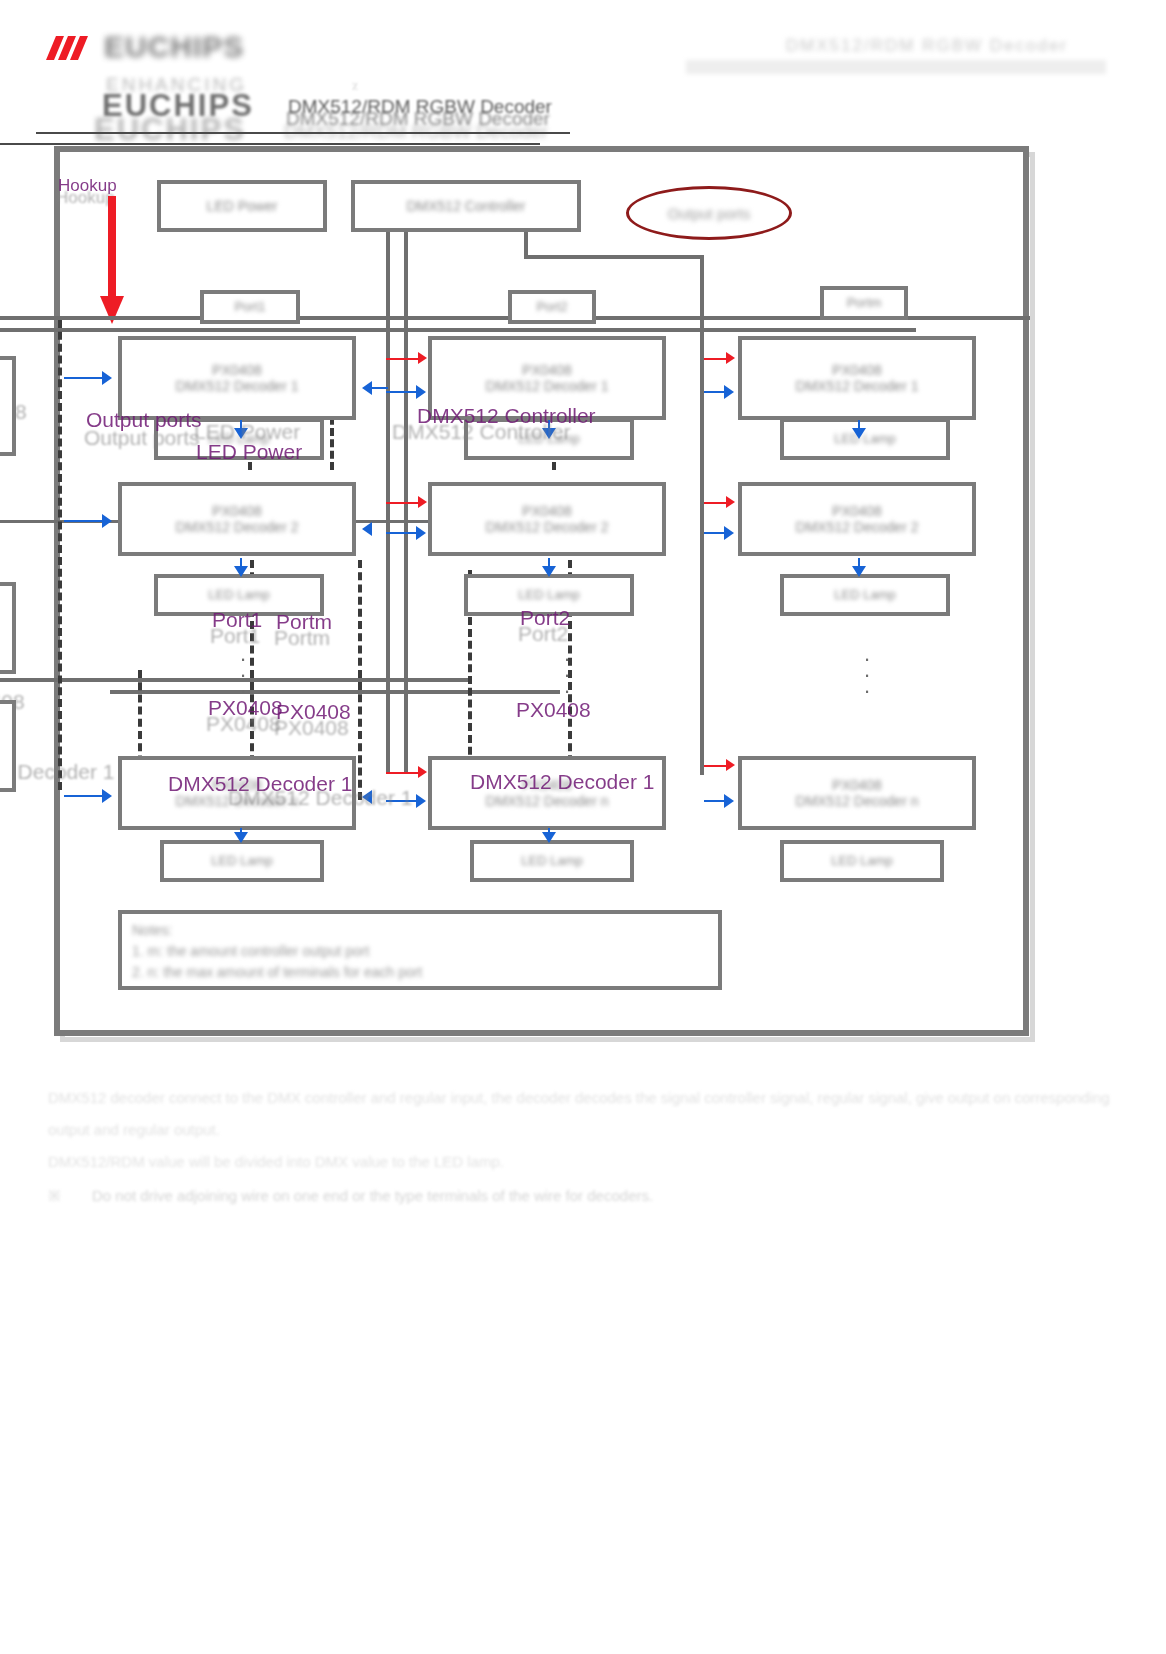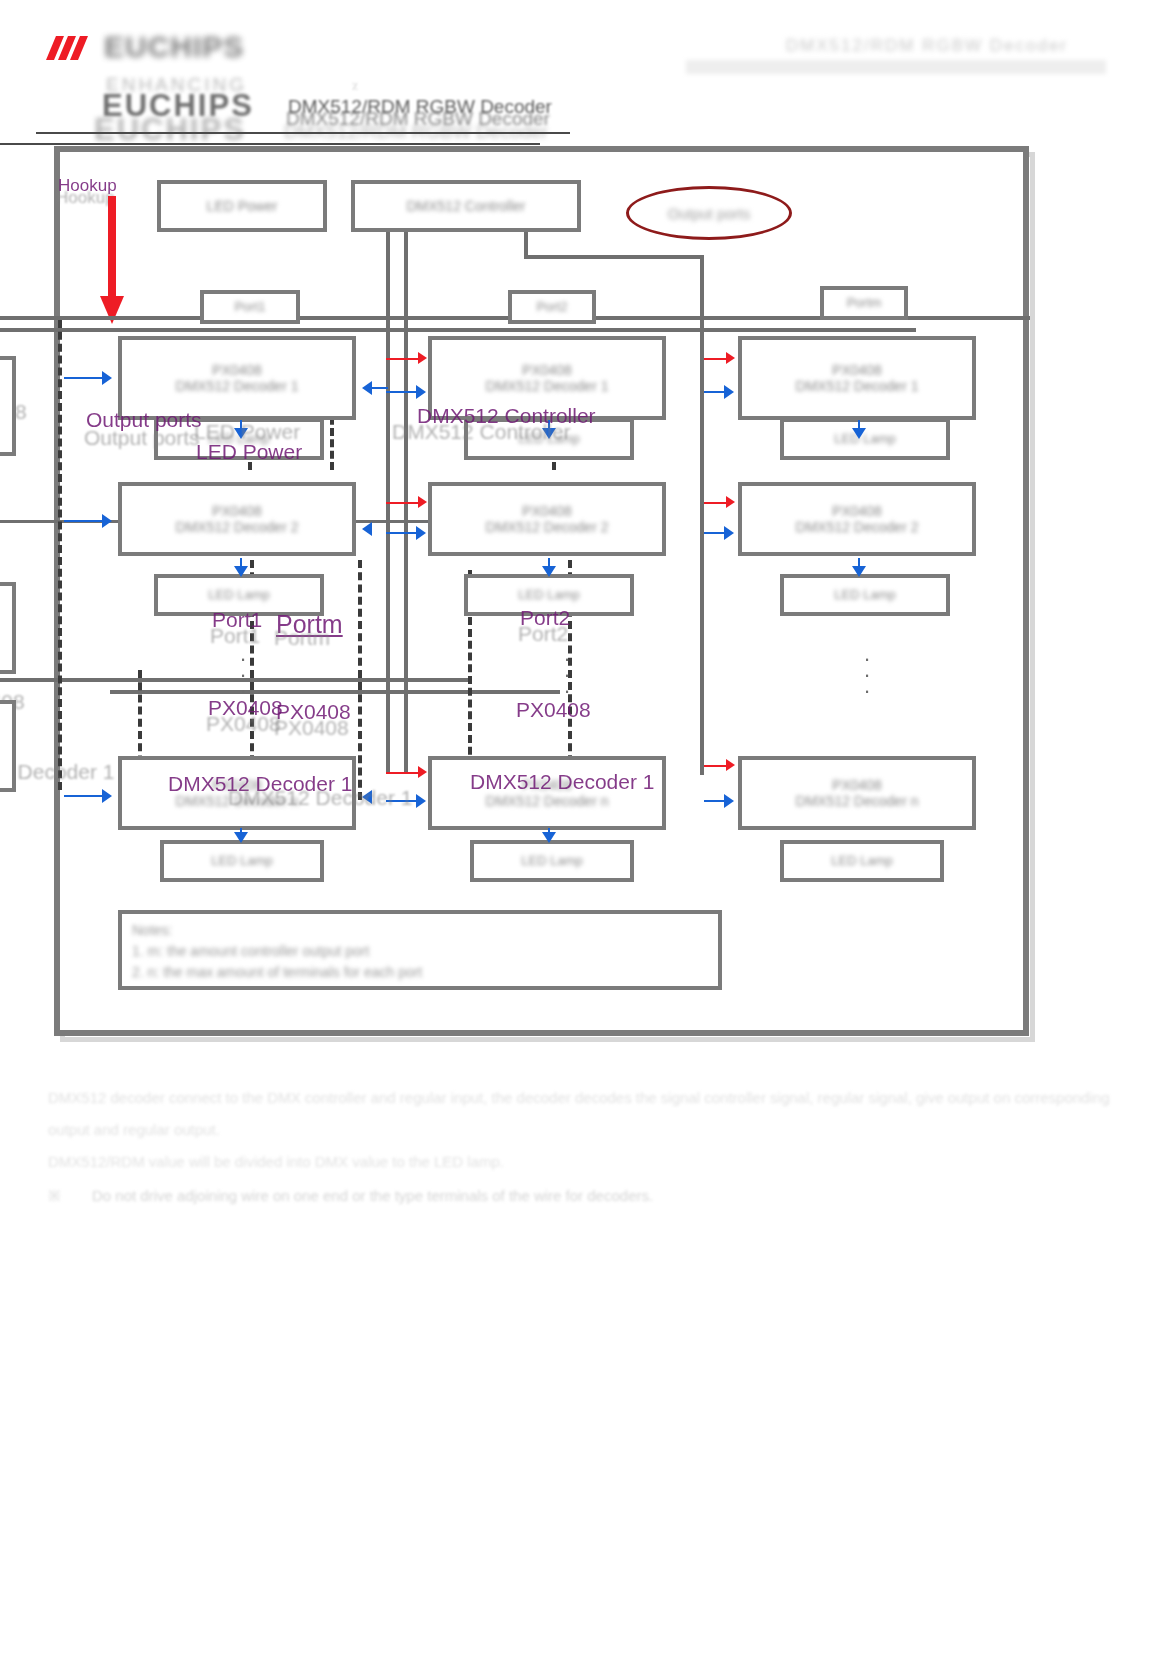--- a/index.html
+++ b/index.html
@@ -434,21 +434,21 @@
   <div class="ov b2" style="left:84px;top:426px;font-size:21px;">Output ports</div>
 
   <div class="ov b1" style="left:196px;top:404px;font-size:21px;margin-top:36px;">LED Power</div>
   <div class="ov b2" style="left:194px;top:420px;font-size:21px;">LED Power</div>
 
   <div class="ov b1" style="left:394px;top:404px;font-size:21px;margin-left:23px;">DMX512 Controller</div>
   <div class="ov b2" style="left:392px;top:420px;font-size:21px;">DMX512 Controller</div>
 
   <div class="ov b1" style="left:212px;top:608px;font-size:21px;">Port1</div>
   <div class="ov b2" style="left:210px;top:624px;font-size:21px;">Port1</div>
-  <div class="ov b1" style="left:276px;top:610px;font-size:25px;text-decoration:underline;">Portm</div>
+  <div class="ov b1" style="left:276px;top:610px;font-size:21px;">Portm</div>
   <div class="ov b2" style="left:274px;top:626px;font-size:21px;">Portm</div>
   <div class="ov b1" style="left:520px;top:606px;font-size:21px;">Port2</div>
   <div class="ov b2" style="left:518px;top:622px;font-size:21px;">Port2</div>
 
   <div class="ov b1" style="left:208px;top:696px;font-size:21px;">PX0408</div>
   <div class="ov b2" style="left:206px;top:712px;font-size:21px;">PX0408</div>
   <div class="ov b1" style="left:276px;top:700px;font-size:21px;">PX0408</div>
   <div class="ov b2" style="left:274px;top:716px;font-size:21px;">PX0408</div>
   <div class="ov b1" style="left:516px;top:698px;font-size:21px;">PX0408</div>
 

